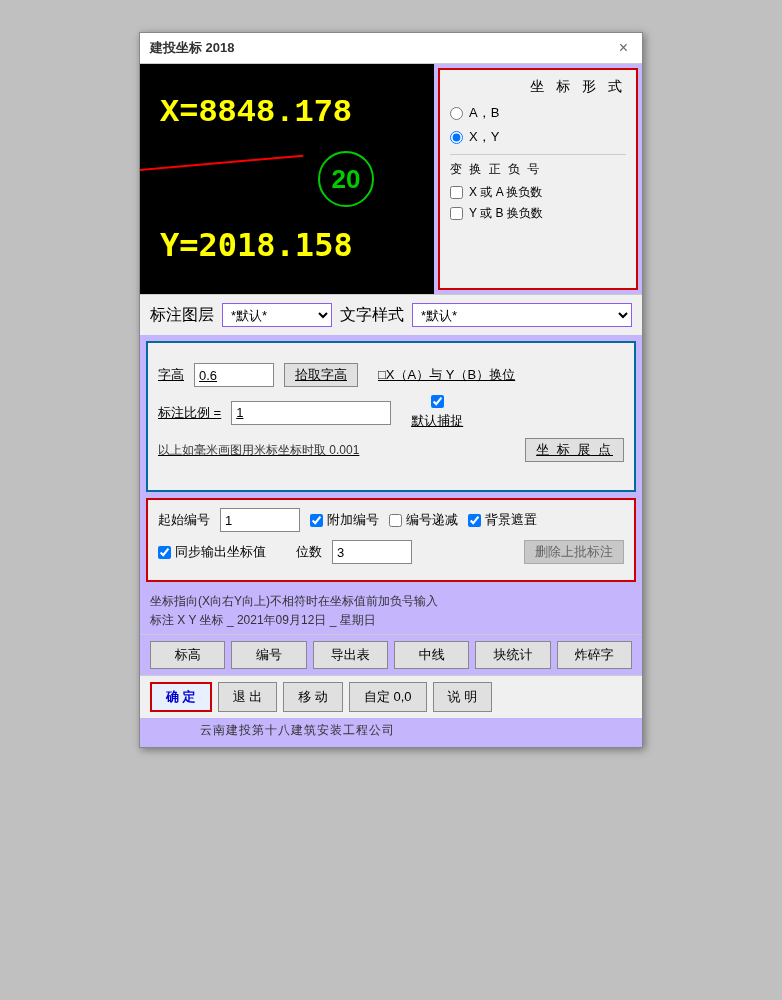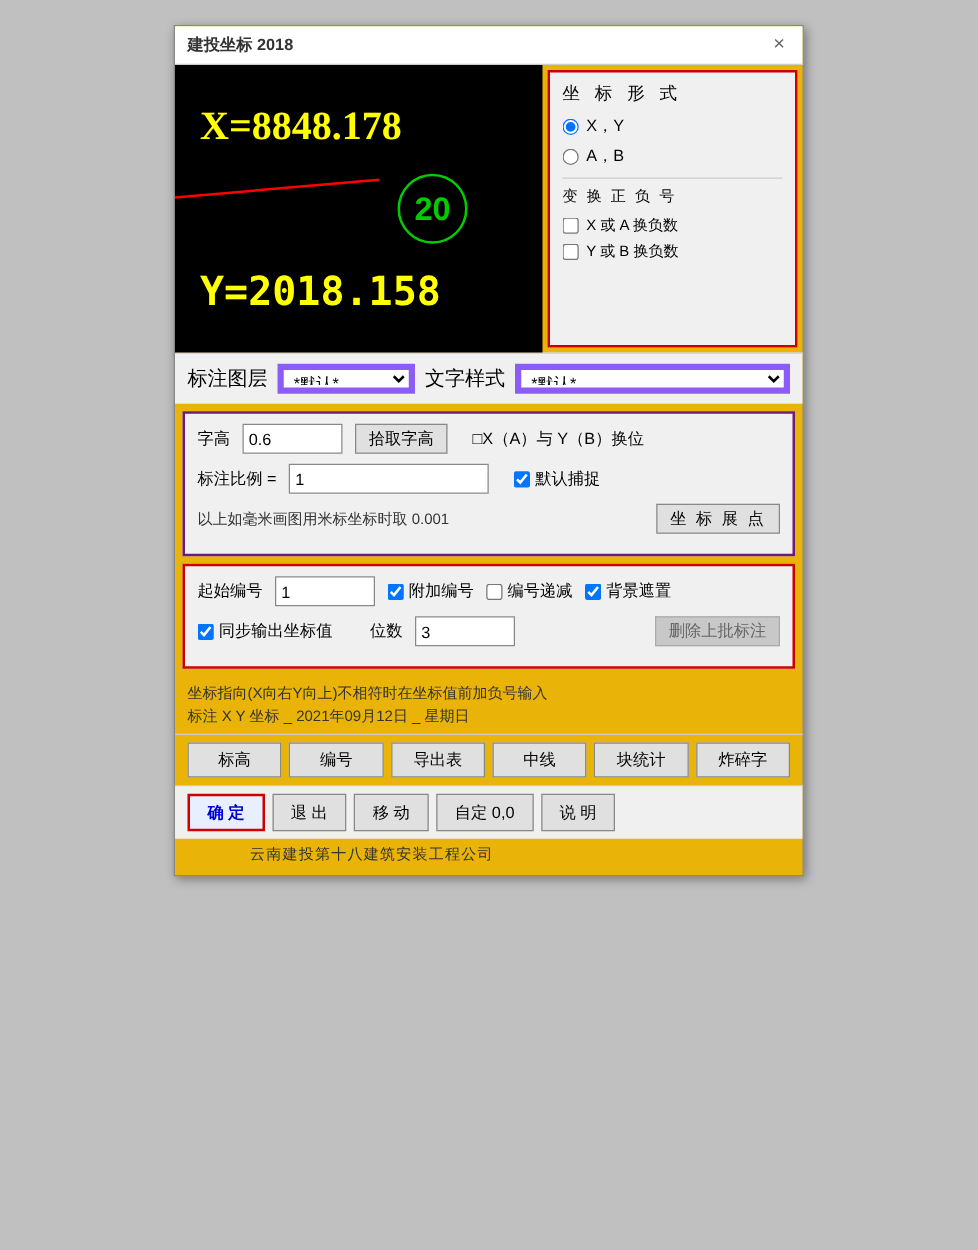--- a/index.html
+++ b/index.html
@@ -7,23 +7,24 @@
       font-family: 'SimSun', '宋体', sans-serif;
       font-size: 13px;
       background: #c0c0c0;
       display: flex;
       justify-content: center;
       align-items: flex-start;
       padding: 20px;
     }
     .window {
       width: 504px;
-      background: #eab308;
+      background: #c4b5fd;
       border: 1px solid #888;
       box-shadow: 2px 2px 8px rgba(0,0,0,0.4);
+      margin-top: 12px;
     }
     .title-bar {
       background: white;
       padding: 6px 10px;
       display: flex;
       justify-content: space-between;
       align-items: center;
       border-bottom: 1px solid #ccc;
     }
     .title-bar-text {
@@ -50,21 +51,21 @@
       position: relative;
       overflow: hidden;
     }
     .coord-x {
       color: #ffff00;
       font-size: 32px;
       font-weight: bold;
       position: absolute;
       top: 30px;
       left: 20px;
-      font-family: Liberation Serif, serif;
+      font-family: Liberation Mono, monospace;
     }
     .coord-y {
       color: #ffff00;
       font-size: 32px;
       font-weight: bold;
       position: absolute;
       bottom: 30px;
       left: 20px;
       font-family: monospace;
     }
@@ -95,21 +96,21 @@
       transform-origin: left center;
     }
     .right-panel {
       width: 200px;
       padding: 8px 10px;
       border: 2px solid #cc0000;
       margin: 4px;
       background: #f0f0f0;
     }
     .coord-format-title {
-      text-align: left;
+      text-align: right;
       font-size: 14px;
       margin-bottom: 8px;
       letter-spacing: 4px;
     }
     .radio-group {
       margin-bottom: 6px;
     }
     .radio-item {
       display: flex;
       align-items: center;
@@ -143,35 +144,36 @@
       padding: 8px 10px;
       gap: 8px;
       background: #f0f0f0;
       border-top: 1px solid #ccc;
     }
     .layer-label {
       font-size: 16px;
       white-space: nowrap;
     }
     .select-field {
-      border: 5px solid #8b5cf6;
+      border: 1px solid #8b5cf6;
       background: white;
       padding: 2px 4px;
       font-size: 13px;
       height: 24px;
     }
     .select-field-wide {
       flex: 1;
     }
     
     .settings-panel {
-      border: 2px solid #701a75;
+      border: 2px solid #0369a1;
       margin: 6px;
-      padding: 8px 10px;
+      padding: 20px 10px;
       background: #f0f0f0;
+      text-decoration: underline;
     }
     .settings-row {
       display: flex;
       align-items: center;
       gap: 10px;
       margin-bottom: 8px;
     }
     .small-input {
       border: 1px solid #888;
       background: white;
@@ -318,26 +320,26 @@
       <div class="line-red"></div>
       <div class="coord-x">X=8848.178</div>
       <div class="coord-y">Y=2018.158</div>
       <div class="circle-20">20</div>
     </div>
 
     <div class="right-panel">
       <div class="coord-format-title">坐 标 形 式</div>
       <div class="radio-group">
         <div class="radio-item">
+          <input type="radio" name="coord" class="radio-input" style="">
+          <span>A，B</span>
+        </div>
+        <div class="radio-item">
           <input type="radio" name="coord" checked="" class="radio-input" style="">
           <span>X，Y</span>
-        </div>
-        <div class="radio-item">
-          <input type="radio" name="coord" class="radio-input" style="">
-          <span>A，B</span>
         </div>
       </div>
       <div class="divider-section">
         <div class="sign-title">变 换 正 负 号</div>
         <div class="checkbox-item">
           <input type="checkbox" style="">
           <span>X 或 A 换负数</span>
         </div>
         <div class="checkbox-item">
           <input type="checkbox" style="">
@@ -361,21 +363,21 @@
   <div class="settings-panel">
     <div class="settings-row">
       <span>字高</span>
       <input type="text" class="small-input" value="0.6" style="">
       <button class="btn-normal">拾取字高</button>
       <span style="margin-left:10px; font-size:13px;">□X（A）与 Y（B）换位</span>
     </div>
     <div class="settings-row">
       <span>标注比例 =</span>
       <input type="text" class="medium-input" value="1" style="">
-      <label class="checkbox-label" style="margin-left:10px;">
+      <label class="checkbox-label" style="margin-left:10px;flex-direction:column;">
         <input type="checkbox" checked="" style="">
         <span>默认捕捉</span>
       </label>
     </div>
     <div class="settings-row">
       <span class="hint-text">以上如毫米画图用米标坐标时取 0.001</span>
       <button class="btn-normal right-align" style="margin-left:auto; white-space:nowrap; letter-spacing:2px;">坐 标 展 点</button>
     </div>
   </div>
 

